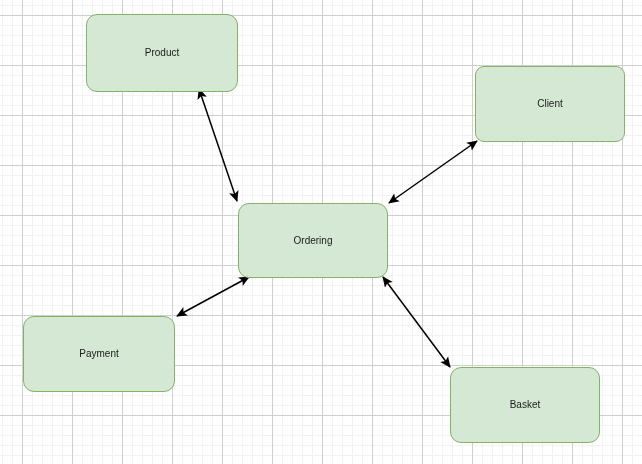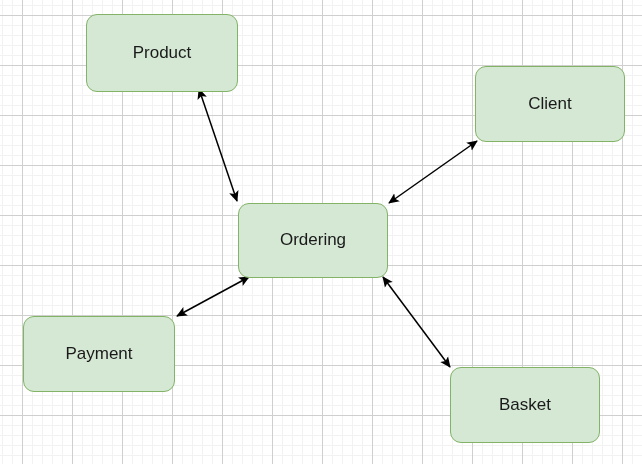--- a/index.html
+++ b/index.html
@@ -35,21 +35,21 @@
     box-sizing: border-box;
     background: #d5e8d4;
     border: 1.4px solid #82b366;
     border-radius: 11px;
     display: flex;
     align-items: center;
     justify-content: center;
   }
   .node-label {
     font-family: "Liberation Sans", sans-serif;
-    font-size: 17px;
+    font-size: 10px;
     color: #1a1a1a;
     line-height: 1.2;
     text-align: center;
     white-space: nowrap;
   }
 </style>
 </head>
 <body>
 
 <div id="canvas" style="width: 642px; height: 464px;">
@@ -70,21 +70,21 @@
 
     <line stroke="#000000" stroke-width="1.5" marker-start="url(#arrow-start)" marker-end="url(#arrow-end)" x1="177" y1="316" x2="249" y2="277"></line>
 
     <line stroke="#000000" stroke-width="1.5" marker-start="url(#arrow-start)" marker-end="url(#arrow-end)" x1="383" y1="277" x2="450" y2="367"></line>
   </svg>
 
   <div class="node" style="left: 86px; top: 14px; width: 152px; height: 78px; background: rgb(213, 232, 212); border-color: rgb(130, 179, 102);">
     <span class="node-label" style="color: rgb(26, 26, 26);">Product</span>
   </div>
 
-  <div class="node" style="left: 475px; top: 66px; width: 150px; height: 76px; background: rgb(213, 232, 212); border-color: rgb(130, 179, 102);">
+  <div class="node" style="left: 475px; top: 66px; width: 150px; height: 76px; background: rgb(213, 232, 212); border-color: rgb(130, 179, 102); border-radius: 9px;">
     <span class="node-label" style="color: rgb(26, 26, 26);">Client</span>
   </div>
 
   <div class="node" style="left: 23px; top: 316px; width: 152px; height: 76px; background: rgb(213, 232, 212); border-color: rgb(130, 179, 102);">
     <span class="node-label" style="color: rgb(26, 26, 26);">Payment</span>
   </div>
 
   <div class="node" style="left: 238px; top: 203px; width: 150px; height: 75px; background: rgb(213, 232, 212); border-color: rgb(130, 179, 102);">
     <span class="node-label" style="color: rgb(26, 26, 26);">Ordering</span>
   </div>

